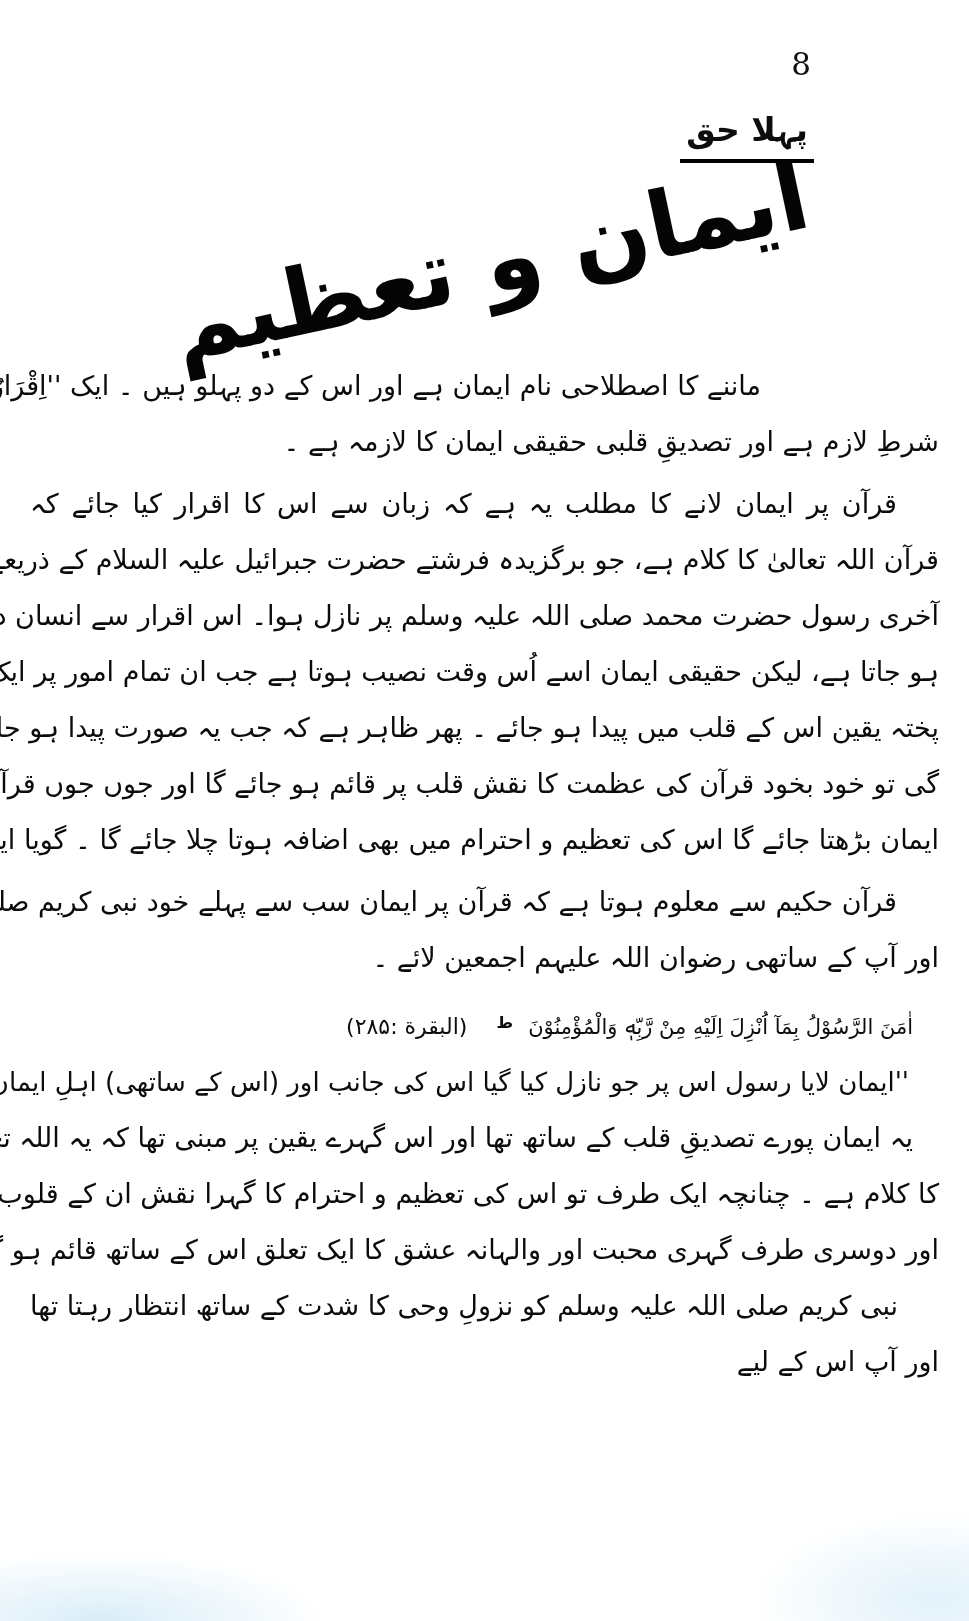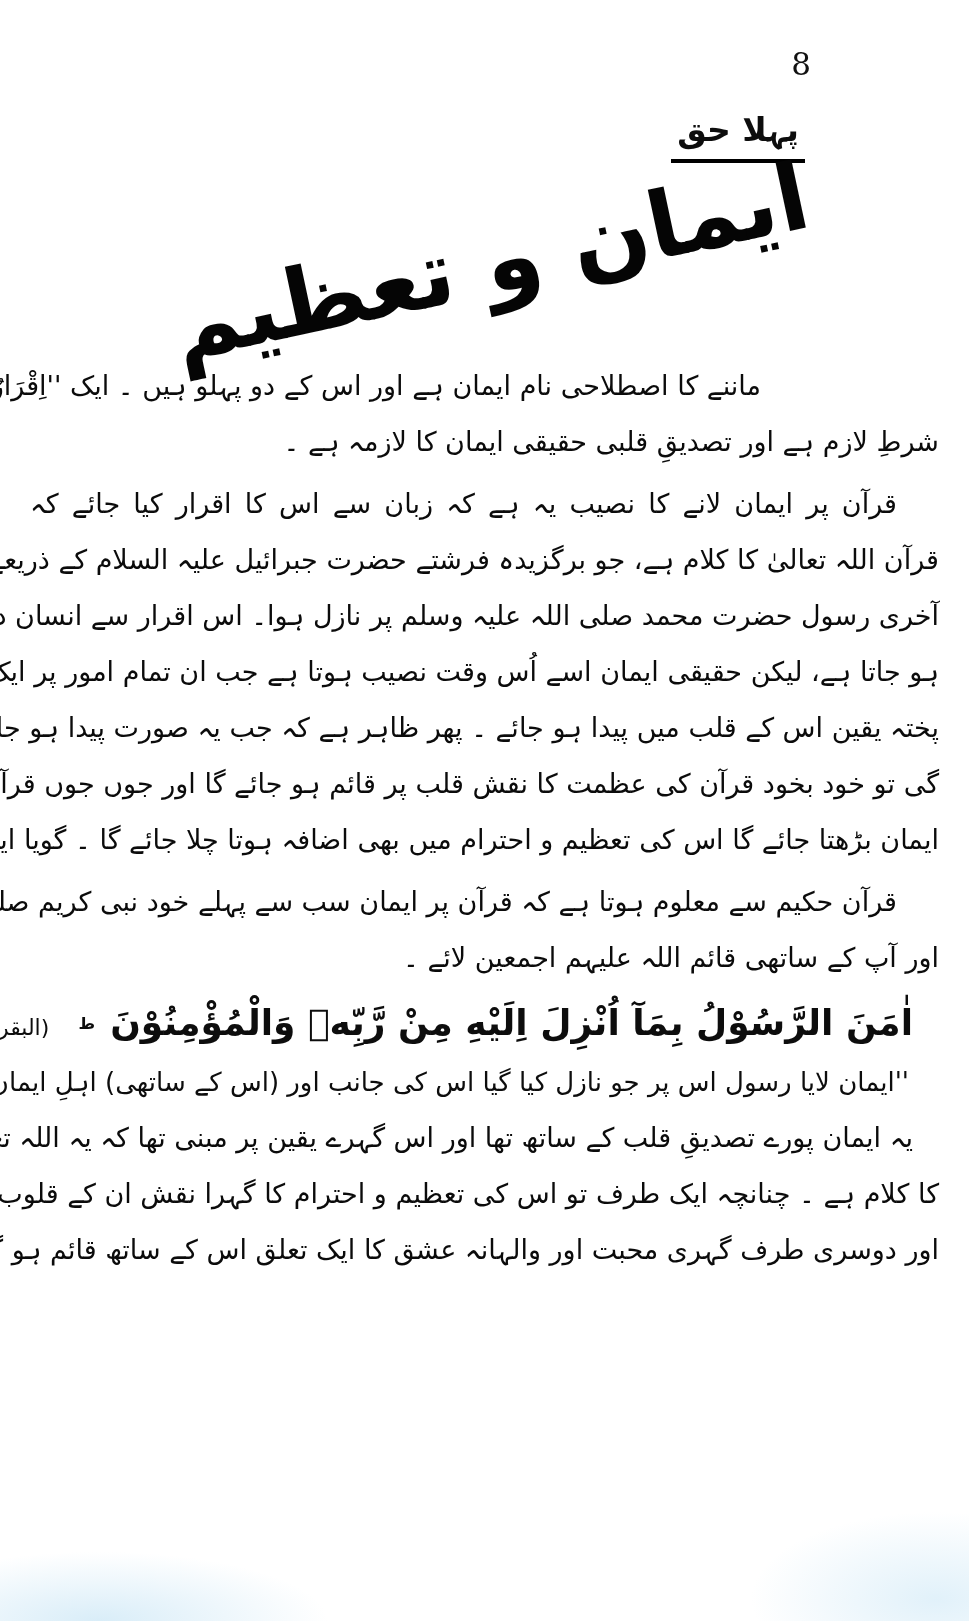--- a/index.html
+++ b/index.html
@@ -20,21 +20,21 @@
     position: absolute;
     top: 46px;
     right: 158px;
     font-family: "DejaVu Serif", serif;
     font-size: 31px;
     color: #111;
   }
   .section-header {
     position: absolute;
     top: 110px;
-    right: 164px;
+    right: 155px;
     font-size: 33px;
     font-weight: bold;
     padding: 0 6px 10px 6px;
     border-bottom: 4px solid #000;
     letter-spacing: 1px;
   }
   .main-title {
     position: absolute;
     top: 175px;
     left: 180px;
@@ -80,22 +80,22 @@
   .verse-line {
     direction: rtl;
     height: 62px;
     line-height: 62px;
     padding-right: 26px;
     text-align: right;
     text-align-last: right;
     white-space: nowrap;
   }
   .verse-arabic {
-    font-size: 36px;
-    font-weight: bold;
+    font-size: 21px;
+    font-weight: normal;
     letter-spacing: 0.5px;
   }
   .verse-waqf {
     font-size: 16px;
     font-weight: bold;
     vertical-align: super;
     margin: 0 10px 0 4px;
   }
   .verse-ref {
     font-size: 22px;
@@ -140,46 +140,47 @@
   <div class="main-title">ایمان و تعظیم</div>
 
   <div class="body-text">
 
     <div class="para">
       <div class="tline indent-lg">ماننے کا اصطلاحی نام ایمان ہے اور اس کے دو پہلو ہیں ۔ ایک ''اِقْرَارٌ</div>
       <div class="tline short">شرطِ لازم ہے اور تصدیقِ قلبی حقیقی ایمان کا لازمہ ہے ۔</div>
     </div>
 
     <div class="para">
-      <div class="tline indent-sm">قرآن پر ایمان لانے کا نصیب یہ ہے کہ زبان سے اس کا اقرار کیا جائے کہ</div>
+      <div class="tline indent-sm">قرآن پر ایمان لانے کا مطلب یہ ہے کہ زبان سے اس کا اقرار کیا جائے کہ</div>
       <div class="tline">قرآن اللہ تعالیٰ کا کلام ہے، جو برگزیدہ فرشتے حضرت جبرائیل علیہ السلام کے ذریعے اللہ کے</div>
       <div class="tline">آخری رسول حضرت محمد صلی اللہ علیہ وسلم پر نازل ہوا۔ اس اقرار سے انسان دائرۂ اسلام میں داخل</div>
       <div class="tline">ہو جاتا ہے، لیکن حقیقی ایمان اسے اُس وقت نصیب ہوتا ہے جب ان تمام امور پر ایک</div>
       <div class="tline">پختہ یقین اس کے قلب میں پیدا ہو جائے ۔ پھر ظاہر ہے کہ جب یہ صورت پیدا ہو جائے</div>
       <div class="tline">گی تو خود بخود قرآن کی عظمت کا نقش قلب پر قائم ہو جائے گا اور جوں جوں قرآن پر</div>
       <div class="tline">ایمان بڑھتا جائے گا اس کی تعظیم و احترام میں بھی اضافہ ہوتا چلا جائے گا ۔ گویا ایمان و</div>
     </div>
 
     <div class="para">
       <div class="tline indent-sm">قرآن حکیم سے معلوم ہوتا ہے کہ قرآن پر ایمان سب سے پہلے خود نبی کریم صلی اللہ علیہ وسلم</div>
-      <div class="tline short">اور آپ کے ساتھی قائم اللہ علیہم اجمعین لائے ۔</div>
+      <div class="tline short">اور آپ کے ساتھی رضوان اللہ علیہم اجمعین لائے ۔</div>
     </div>
 
     <div class="verse-line">
       <span class="verse-arabic">اٰمَنَ الرَّسُوْلُ بِمَآ اُنْزِلَ اِلَيْهِ مِنْ رَّبِّهٖ وَالْمُؤْمِنُوْنَ</span>
       <span class="verse-waqf">ط</span>
       <span class="verse-ref">(البقرة :۲۸۵)</span>
     </div>
 
     <div class="translation-line">''ایمان لایا رسول اس پر جو نازل کیا گیا اس کی جانب اور (اس کے ساتھی) اہلِ ایمان ۔''</div>
 
     <div class="para">
       <div class="tline indent-xs">یہ ایمان پورے تصدیقِ قلب کے ساتھ تھا اور اس گہرے یقین پر مبنی تھا کہ یہ اللہ تعالیٰ</div>
       <div class="tline">کا کلام ہے ۔ چنانچہ ایک طرف تو اس کی تعظیم و احترام کا گہرا نقش ان کے قلوب پر ثبت ہو گیا</div>
       <div class="tline">اور دوسری طرف گہری محبت اور والہانہ عشق کا ایک تعلق اس کے ساتھ قائم ہو گیا ۔ چنانچہ</div>
+      <div class="tline short">نبی کریم صلی اللہ علیہ وسلم کو نزولِ وحی کا شدت کے ساتھ انتظار رہتا تھا اور آپ اس کے لیے</div>
     </div>
 
   </div>
 
   <div class="smudge smudge-left"></div>
   <div class="smudge smudge-right"></div>
 
 </div>
 
 </body></html>

